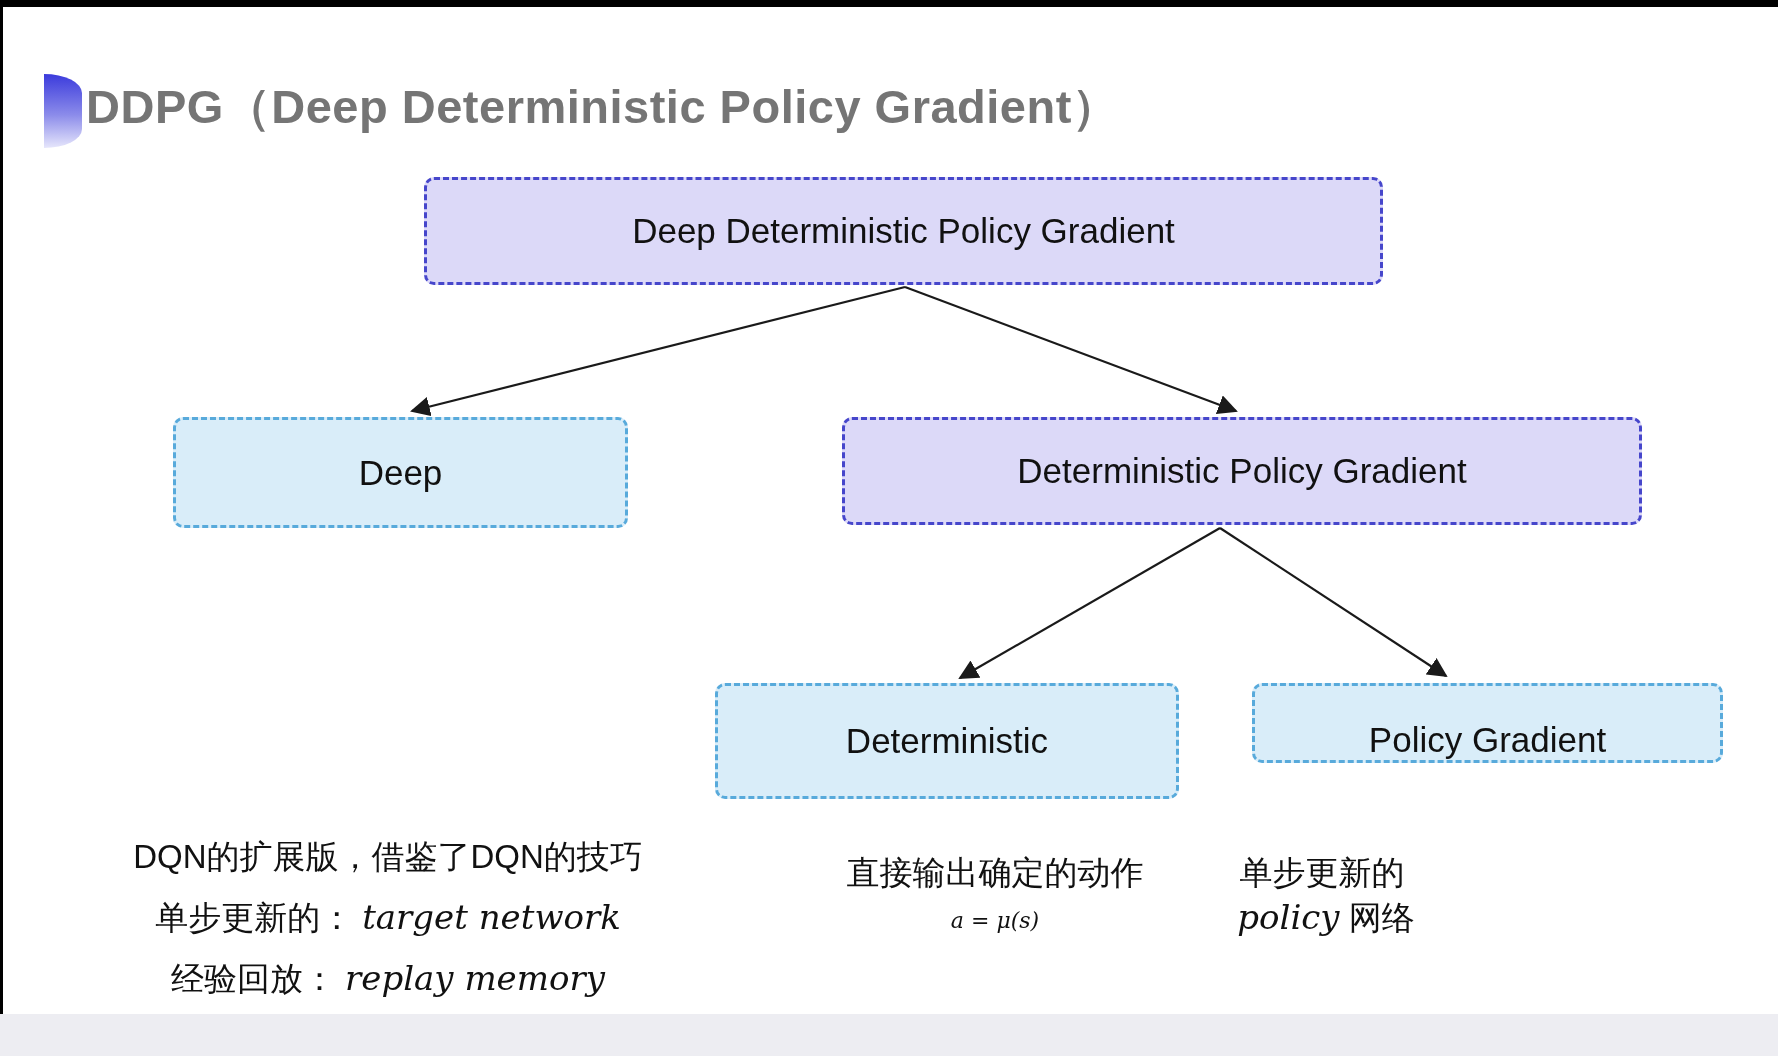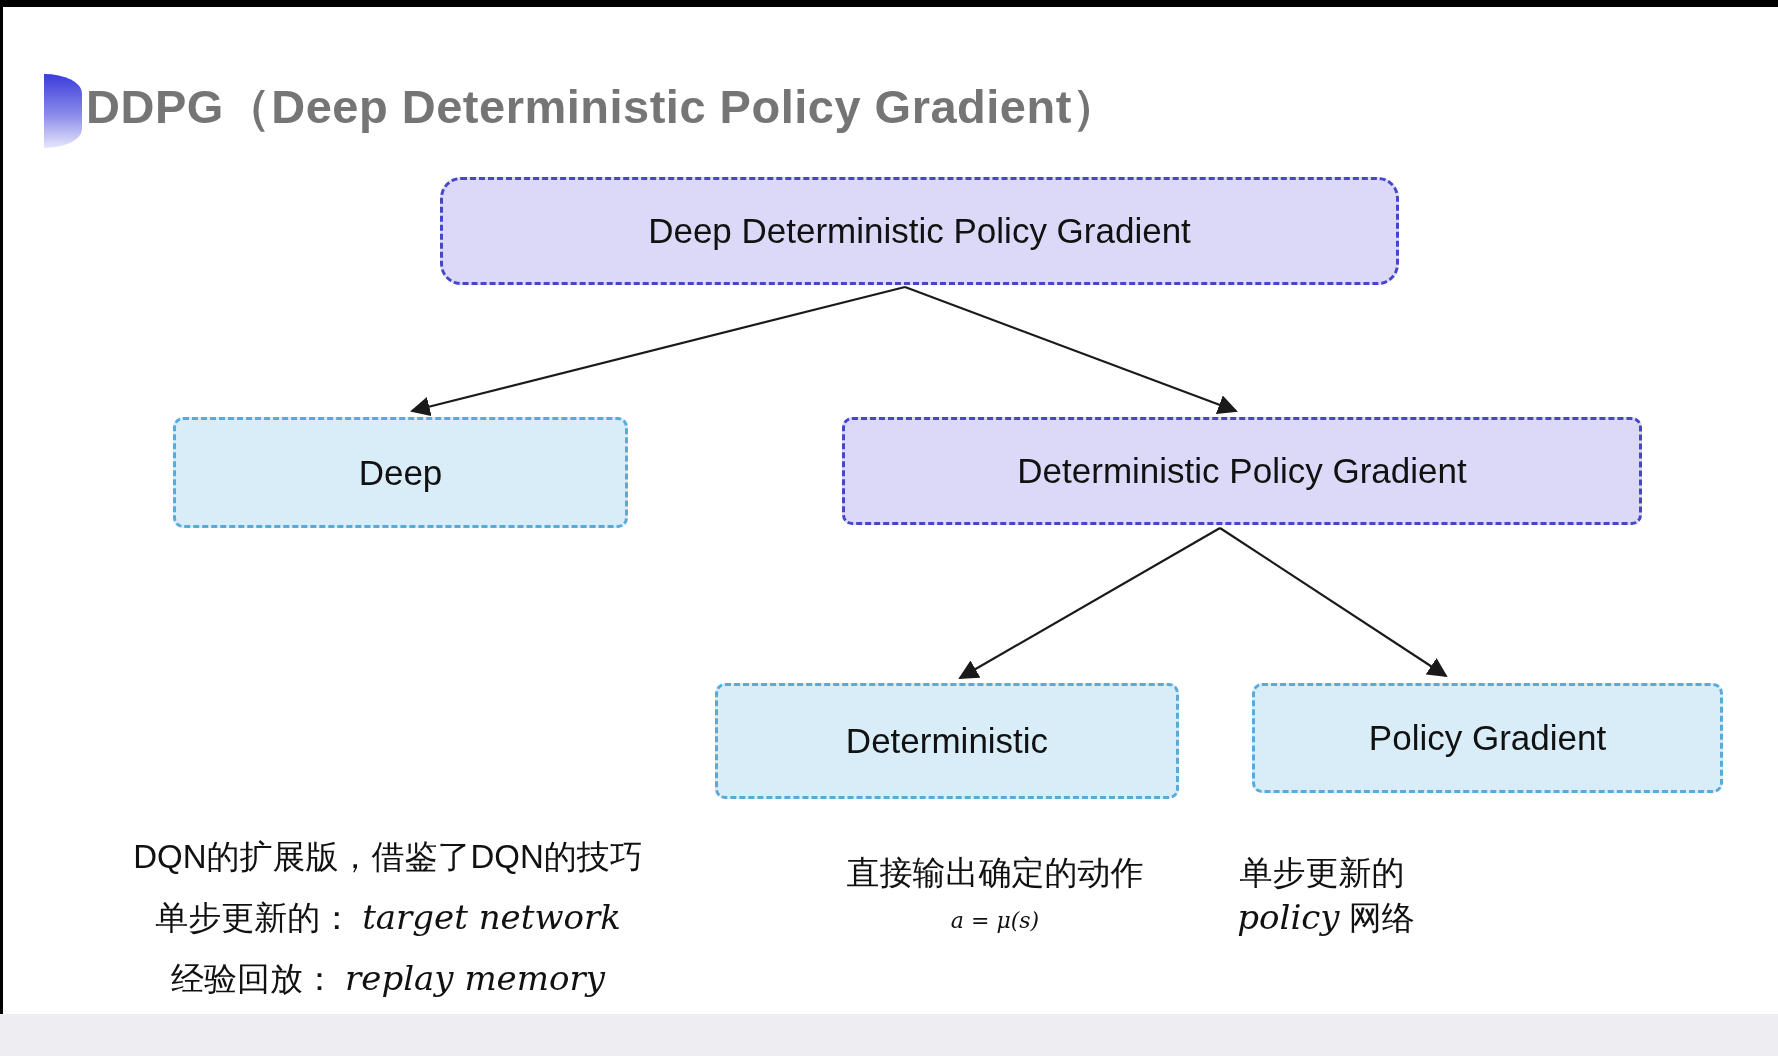--- a/index.html
+++ b/index.html
@@ -20,25 +20,25 @@
     font-size:47px;font-weight:700;letter-spacing:0.5px;
     color:var(--title-text,#757575);white-space:nowrap;
   }
   .node{
     position:absolute;display:flex;align-items:center;justify-content:center;
     border-radius:10px;border:3px dashed #888;box-sizing:border-box;
     font-size:35px;color:var(--node-text,#111);white-space:nowrap;
   }
   .node.lavender{background:var(--lavender-fill,#dcd9f8);border-color:var(--lavender-border,#4646cb);}
   .node.cyan{background:var(--cyan-fill,#d9edf9);border-color:var(--cyan-border,#58aadb);}
-  .pos-ddpg{left:440px;top:177px;width:959px;height:108px;border-radius:21px;}
+  .pos-ddpg{left:424px;top:177px;width:959px;height:108px;}
   .pos-deep{left:173px;top:417px;width:455px;height:111px;}
   .pos-dpg{left:842px;top:417px;width:800px;height:108px;}
   .pos-det{left:715px;top:683px;width:464px;height:116px;}
-  .pos-pg{left:1252px;top:683px;width:471px;height:110px;}
+  .pos-pg{left:1252px;top:683px;width:471px;height:80px;align-items:flex-end;}
   .arrows{position:absolute;left:0;top:0;width:1778px;height:1056px;pointer-events:none;}
   .arrows line{stroke:var(--arrow,#1a1a1a);stroke-width:2.2;}
   .arrows .head{fill:var(--arrow,#1a1a1a);}
   .notes{position:absolute;text-align:center;}
   .note-line{font-size:33px;line-height:61px;white-space:nowrap;}
   .notes-mid .note-line,.notes-right .note-line{line-height:44px;}
   .term{
     font-family:"DejaVu Serif","Liberation Serif",serif;font-style:italic;
     font-size:34px;margin-left:9px;
   }

